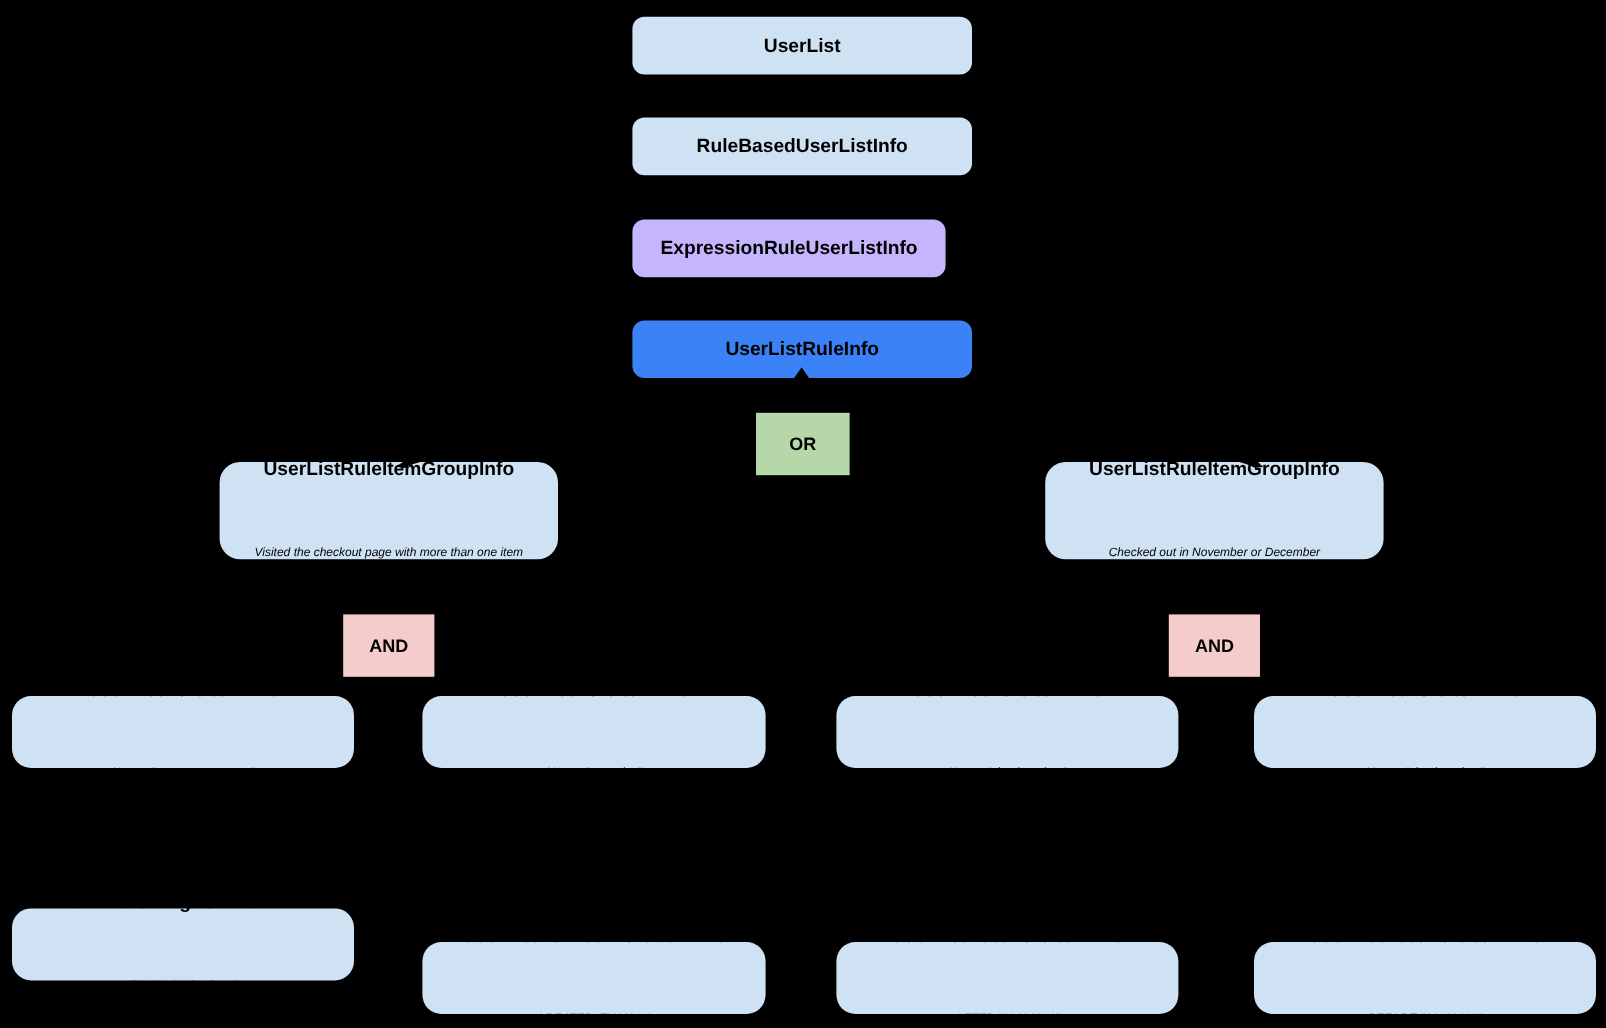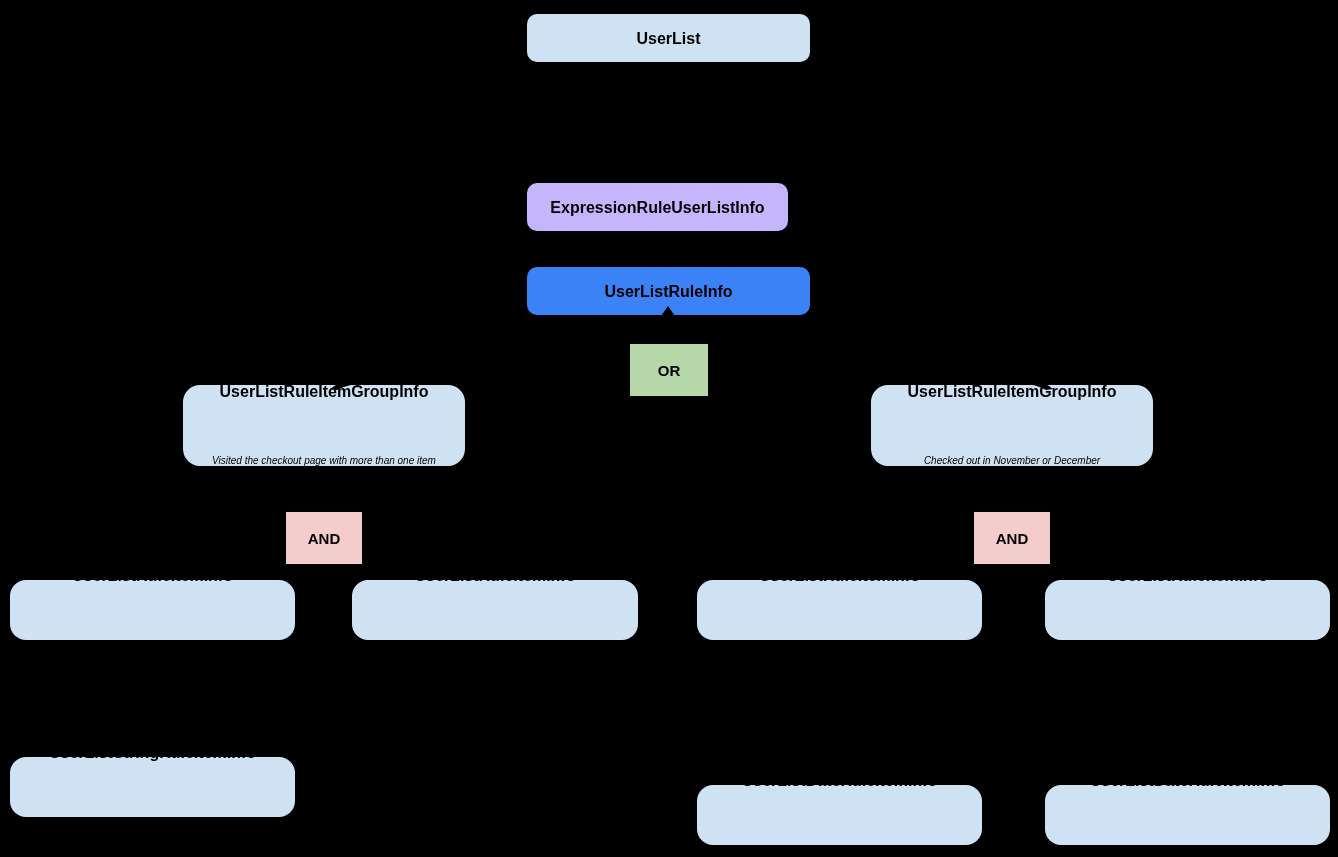--- a/index.html
+++ b/index.html
@@ -65,20 +65,23 @@
 </style>
 </head>
 <body>
 
 <div class="stage" style="background-color: rgb(0, 0, 0);">
 
   <div class="node class-box" style="left: 527px; top: 14px; width: 283px; height: 48px; background-color: rgb(207, 226, 243);">
     <div class="title">UserList</div>
   </div>
 
+  <div class="node class-box" style="left: 527px; top: 98px; width: 283px; height: 48px; background-color: rgb(207, 226, 243);">
+    <div class="title">RuleBasedUserListInfo</div>
+  </div>
 
   <div class="node class-box" style="left: 527px; top: 183px; width: 261px; height: 48px; background-color: #c4b5fd;">
     <div class="title">ExpressionRuleUserListInfo</div>
   </div>
 
   <div class="node class-box" style="left: 527px; top: 267px; width: 283px; height: 48px; background-color: #3b82f6;">
     <div class="title">UserListRuleInfo</div>
   </div>
 
   <div class="node op-box" style="left: 630px; top: 344px; width: 78px; height: 52px; background-color: rgb(182, 215, 168);">
@@ -121,20 +124,24 @@
   <div class="node item-box" style="left: 1045px; top: 580px; width: 285px; height: 60px; background-color: rgb(207, 226, 243);">
     <div class="title">UserListRuleItemInfo</div>
     <div class="subtitle">Name: “checkoutdate”</div>
   </div>
 
   <div class="node item-box" style="left: 10px; top: 757px; width: 285px; height: 60px; background-color: rgb(207, 226, 243);">
     <div class="title">UserListStringRuleItemInfo</div>
     <div class="subtitle">EQUALS "checkout"</div>
   </div>
 
+  <div class="node item-box" style="left: 352px; top: 785px; width: 286px; height: 60px; background-color: rgb(207, 226, 243);">
+    <div class="title">UserListNumberRuleItemInfo</div>
+    <div class="subtitle">GREATER_THAN 1.0</div>
+  </div>
 
   <div class="node item-box" style="left: 697px; top: 785px; width: 285px; height: 60px; background-color: rgb(207, 226, 243);">
     <div class="title">UserListDateRuleItemInfo</div>
     <div class="subtitle">AFTER "20191031"</div>
   </div>
 
   <div class="node item-box" style="left: 1045px; top: 785px; width: 285px; height: 60px; background-color: rgb(207, 226, 243);">
     <div class="title">UserListDateRuleItemInfo</div>
     <div class="subtitle">BEFORE "20200101"</div>
   </div>

